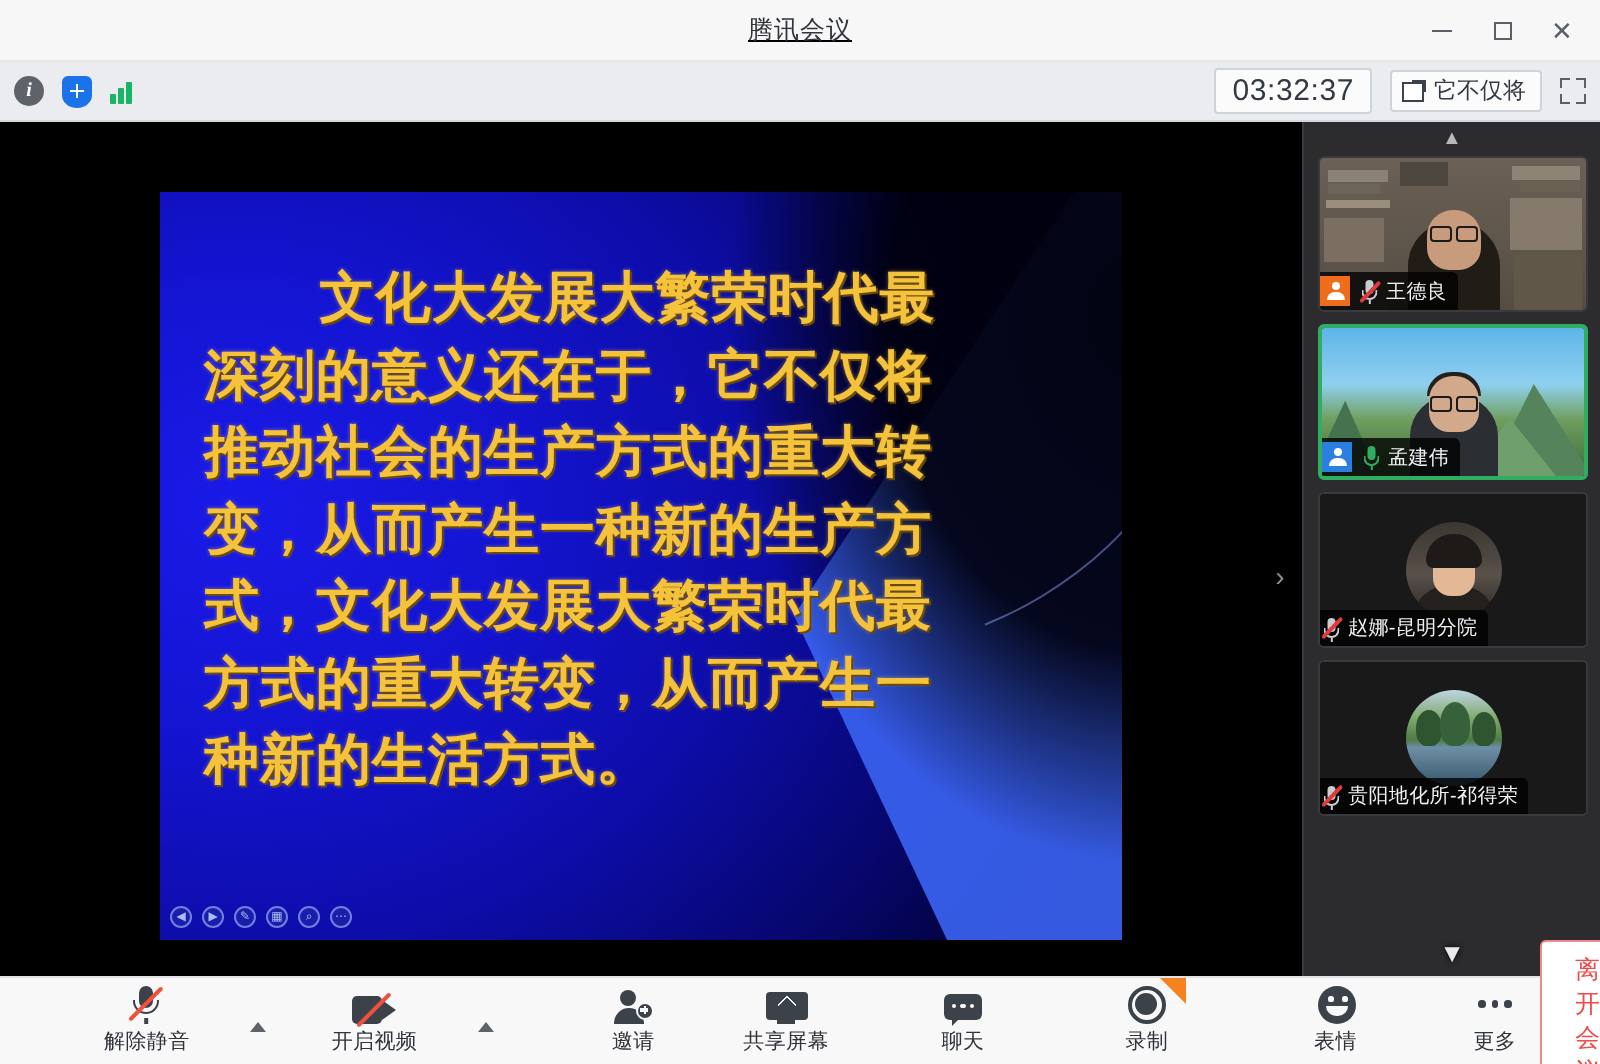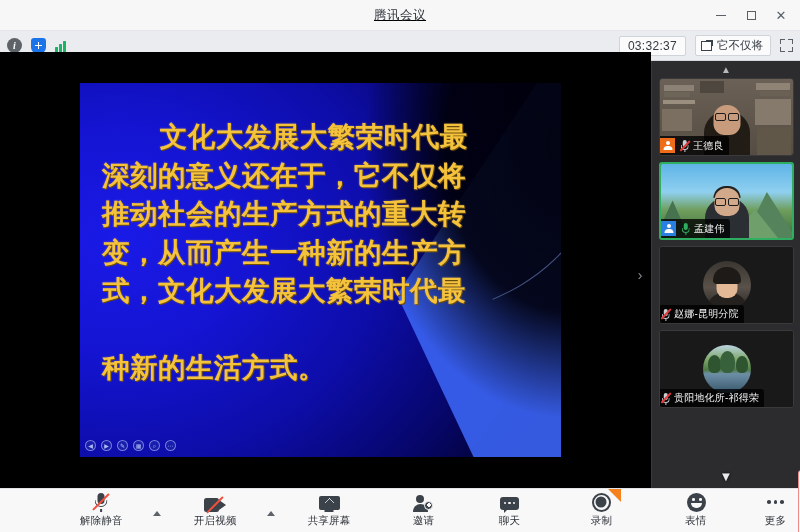--- a/index.html
+++ b/index.html
@@ -46,21 +46,21 @@
   .ic-shield::after{ content:""; position:absolute; width:1.6px; height:7px; background:#fff; }
   .ic-signal{ display:flex; align-items:flex-end; gap:1.5px; height:13px; }
   .ic-signal i{ width:2.5px; background:#19b566; display:block; border-radius:.5px; }
   .ic-signal i:nth-child(1){ height:5px; }
   .ic-signal i:nth-child(2){ height:8px; }
   .ic-signal i:nth-child(3){ height:11px; }
 
   .subbar-right{ margin-left:auto; display:flex; align-items:center; gap:9px; }
   .timer{
     background:#fbfbfc; border:1px solid #cfd3da; border-radius:2px;
-    padding:2px 8px; font-size:12px; color:#343a41;
+    padding:2px 8px; font-size:15px; color:#343a41;
     font-family:"Liberation Sans",sans-serif; letter-spacing:.3px;
   }
   .switch-view{
     display:flex; align-items:center; gap:4px;
     background:#fbfbfc; border:1px solid #cfd3da; border-radius:2px;
     padding:2px 7px 2px 5px; font-size:11.5px; color:#343a41; cursor:default;
   }
   .ic-window{ position:relative; width:12px; height:11px; }
   .ic-window::before{
     content:""; position:absolute; left:0; bottom:0; width:9px; height:8px;
@@ -72,21 +72,21 @@
   }
   .ic-expand{ position:relative; width:13px; height:13px; cursor:default; }
   .ic-expand span{ position:absolute; width:5px; height:5px; border:1.5px solid #5a6068; }
   .ic-expand span:nth-child(1){ left:0; top:0; border-right:none; border-bottom:none; }
   .ic-expand span:nth-child(2){ right:0; top:0; border-left:none; border-bottom:none; }
   .ic-expand span:nth-child(3){ left:0; bottom:0; border-right:none; border-top:none; }
   .ic-expand span:nth-child(4){ right:0; bottom:0; border-left:none; border-top:none; }
 
   
   .stage{
-    position:absolute; left:0; top:52px; width:651px; height:427px; background:#000;
+    position:absolute; left:0; top:65px; width:651px; height:427px; background:#000;
   }
   .slide{
     position:absolute; left:80px; top:31px; width:481px; height:374px;
     overflow:hidden; background:#00008c;
   }
   .slide-bg{
     position:absolute; inset:0;
     background:
       radial-gradient(115% 125% at 8% 42%, #1a1ae8 0%, #1414d2 24%, #0d0da8 48%, #060668 70%, #01012a 86%, #000010 100%);
   }
@@ -334,21 +334,21 @@
 
   .ico-more{ display:flex; align-items:center; gap:3px; height:19px; }
   .ico-more i{ width:3.6px; height:3.6px; border-radius:50%; background:#3c4249; display:block; }
 
   .leave-btn{
     margin-left:auto; margin-right:21px;
     border:1px solid #f08a8a; color:#ef4b4b; background:#fff;
     font-size:12.5px; padding:6px 16px; border-radius:3px; cursor:default;
     letter-spacing:1px;
   }
-  .tools-group{ display:flex; align-items:flex-end; margin-left:76px; gap:28px; }
+  .tools-group{ display:flex; align-items:flex-end; margin-left:48px; gap:28px; }
   .tools-group .tool{ padding-bottom:2px; }
 </style>
 </head>
 <body>
 
 <div class="titlebar">
   <span class="titlebar-title">腾讯会议</span>
   <div class="win-controls">
     <div class="win-btn">
         <span class="glyph-min"></span>
@@ -393,21 +393,21 @@
     <div class="slide-shape-a"></div>
     <div class="slide-dark"></div>
     <div class="slide-arc"></div>
 
     <div class="slide-text">
       <span class="indent"></span><span>文化大发展大繁荣时代最</span><br>
       <span>深刻的意义还在于，它不仅将</span><br>
       <span>推动社会的生产方式的重大转</span><br>
       <span>变，从而产生一种新的生产方</span><br>
       <span>式，文化大发展大繁荣时代最</span><br>
-      <br>
+      <span>方式的重大转变，从而产生一</span><br>
       <span>种新的生活方式。</span>
     </div>
 
     <div class="ppt-controls">
       <div class="ppt-btn">◀</div>
       <div class="ppt-btn">▶</div>
       <div class="ppt-btn">✎</div>
       <div class="ppt-btn">▦</div>
       <div class="ppt-btn">⌕</div>
       <div class="ppt-btn">⋯</div>
@@ -538,40 +538,40 @@
         <span class="ico-cam">
             <span class="body"></span>
             <span class="lens"></span>
             <span class="slash-red"></span>
           </span>
       </div>
       <span class="tool-lbl">开启视频</span>
     </div>
     <div class="caret"></div>
 
+    <div class="tool" style="margin-left:18px;">
+      <div class="tool-ico">
+        <span class="ico-invite">
+            <span class="h"></span>
+            <span class="b"></span>
+            <span class="plus"></span>
+          </span>
+      </div>
+      <span class="tool-lbl">邀请</span>
+    </div>
+
     <div class="tool">
       <div class="tool-ico">
         <span class="ico-screen">
             <span class="mon"></span>
             <span class="up"></span>
             <span class="stand"></span>
           </span>
       </div>
       <span class="tool-lbl">共享屏幕</span>
-    </div>
-
-    <div class="tool" style="margin-left:18px;">
-      <div class="tool-ico">
-        <span class="ico-invite">
-            <span class="h"></span>
-            <span class="b"></span>
-            <span class="plus"></span>
-          </span>
-      </div>
-      <span class="tool-lbl">邀请</span>
     </div>
 
 
     <div class="tool" style="margin-left:12px;">
       <div class="tool-ico">
         <span class="ico-chat">
             <span class="bub"></span>
             <span class="tail"></span>
             <span class="dots">
               <i></i>

